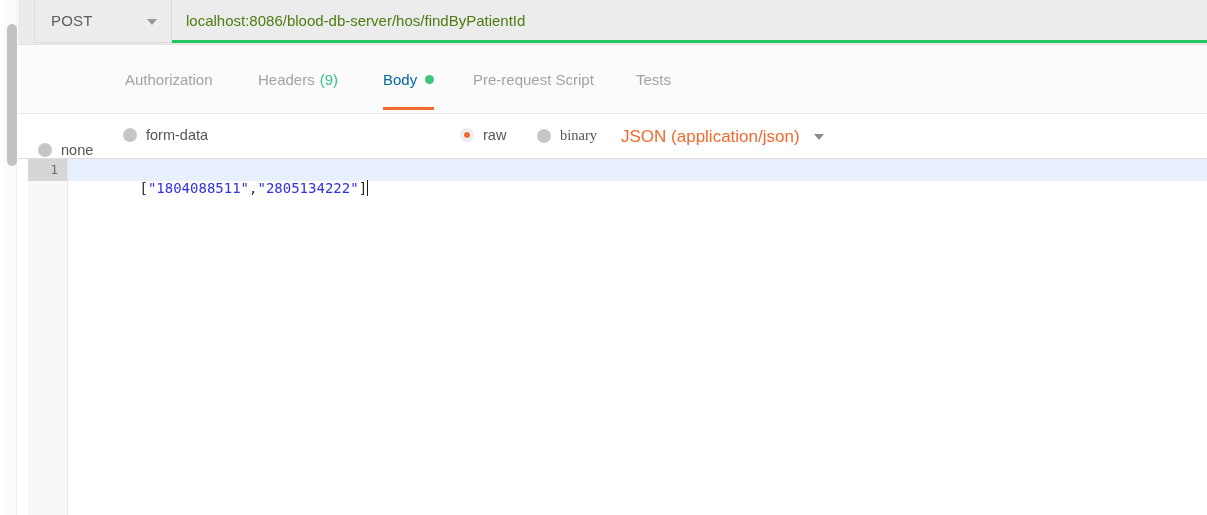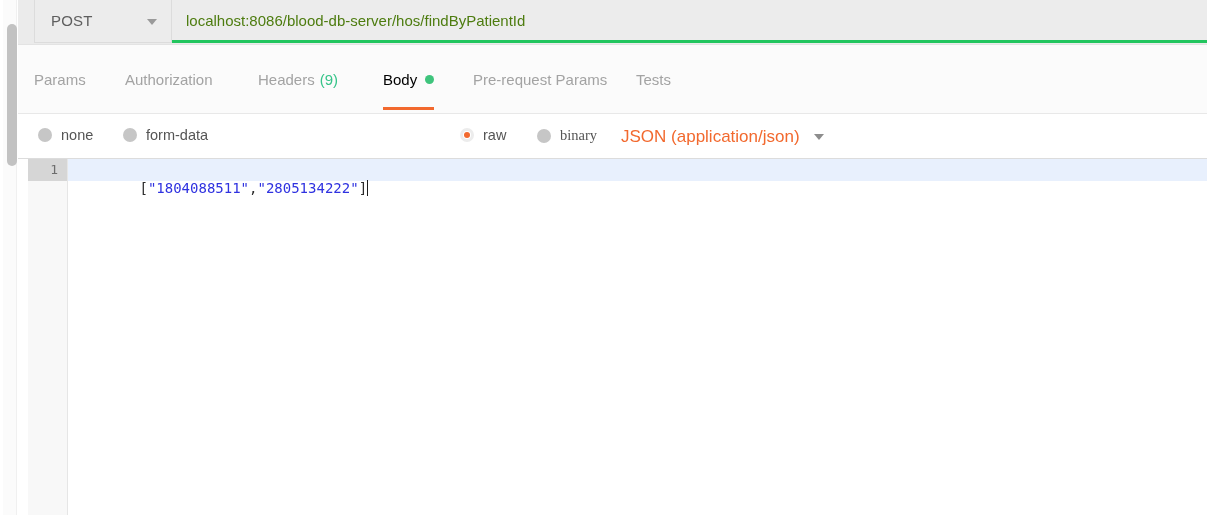--- a/index.html
+++ b/index.html
@@ -124,21 +124,21 @@
     position: absolute;
     top: 0;
     height: 68px;
     display: flex;
     align-items: center;
     font-size: 15px;
     color: #a3a3a3;
     cursor: pointer;
     white-space: nowrap;
   }
-  .tab.active { color: #000000; }
+  .tab.active { color: #0369a1; }
   .tab .count { color: #36c489; margin-left: 5px; }
   .tab .greendot {
     display: inline-block;
     width: 9px;
     height: 9px;
     border-radius: 50%;
     background: #3ec47c;
     margin-left: 8px;
     position: relative;
     top: 0px;
@@ -298,51 +298,48 @@
     <div class="urlbar">
       <div class="method-select">
         <span class="method-label">POST</span>
         <span class="method-caret"></span>
       </div>
       <input class="url-input" type="text" value="localhost:8086/blood-db-server/hos/findByPatientId" style="">
     </div>
 
     <div class="tabs">
 
-      <div class="tab" style="left:16px;">
-        <span>Params</span>
-      </div>
 
       <div class="tab" style="left:107px;">
         <span>Authorization</span>
       </div>
 
       <div class="tab" style="left:240px;">
         <span>Headers</span>
         <span class="count">(9)</span>
       </div>
 
       <div class="tab active" style="left:365px;">
         <span>Body</span>
         <span class="greendot"></span>
         <span class="tab-underline"></span>
       </div>
 
       <div class="tab" style="left:455px;">
-        <span>Pre-request Params</span>
+        <span>Pre-request Script</span>
       </div>
 
       <div class="tab" style="left:618px;">
         <span>Tests</span>
       </div>
     </div>
 
     <div class="bodytypes">
 
-      <div class="radio-opt" style="left:20px;">
+      <div class="radio-opt" style="left:20px;margin-top:15px;">
         <span class="radio-dot"></span>
         <span class="radio-label">none</span>
       </div>
 
       <div class="radio-opt" style="left:105px;">
         <span class="radio-dot"></span>
         <span class="radio-label">form-data</span>
       </div>
 
 

